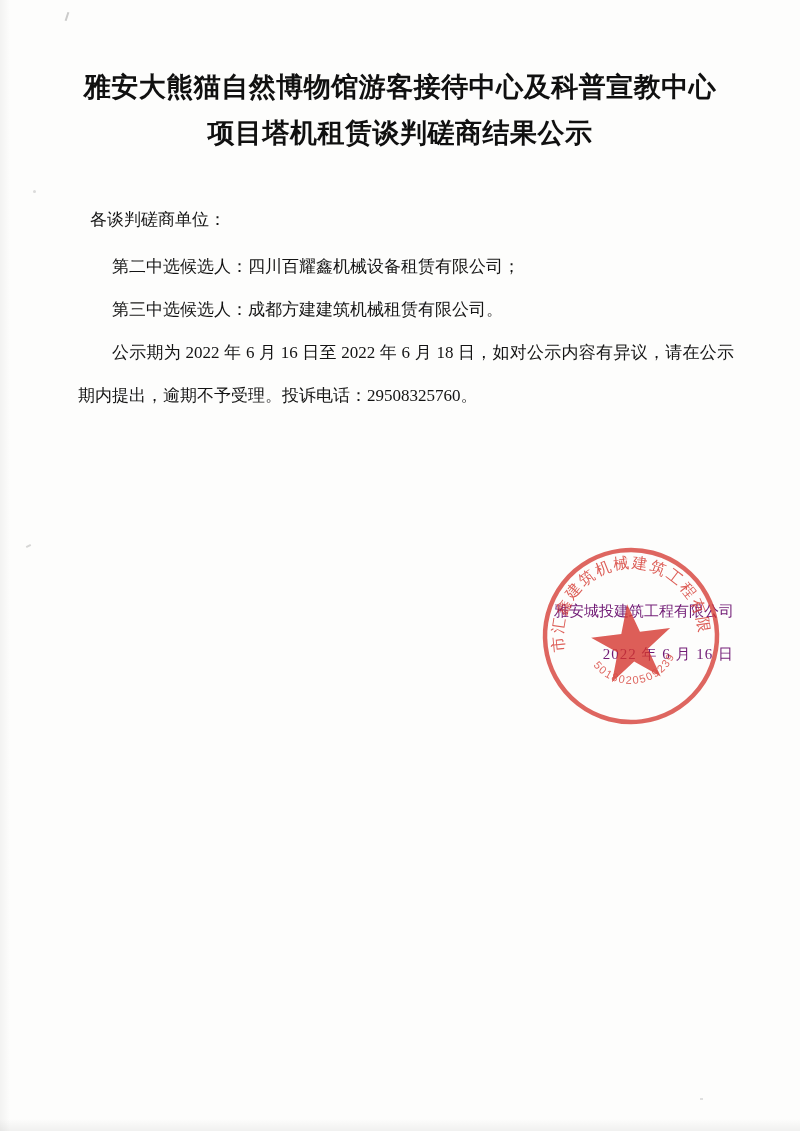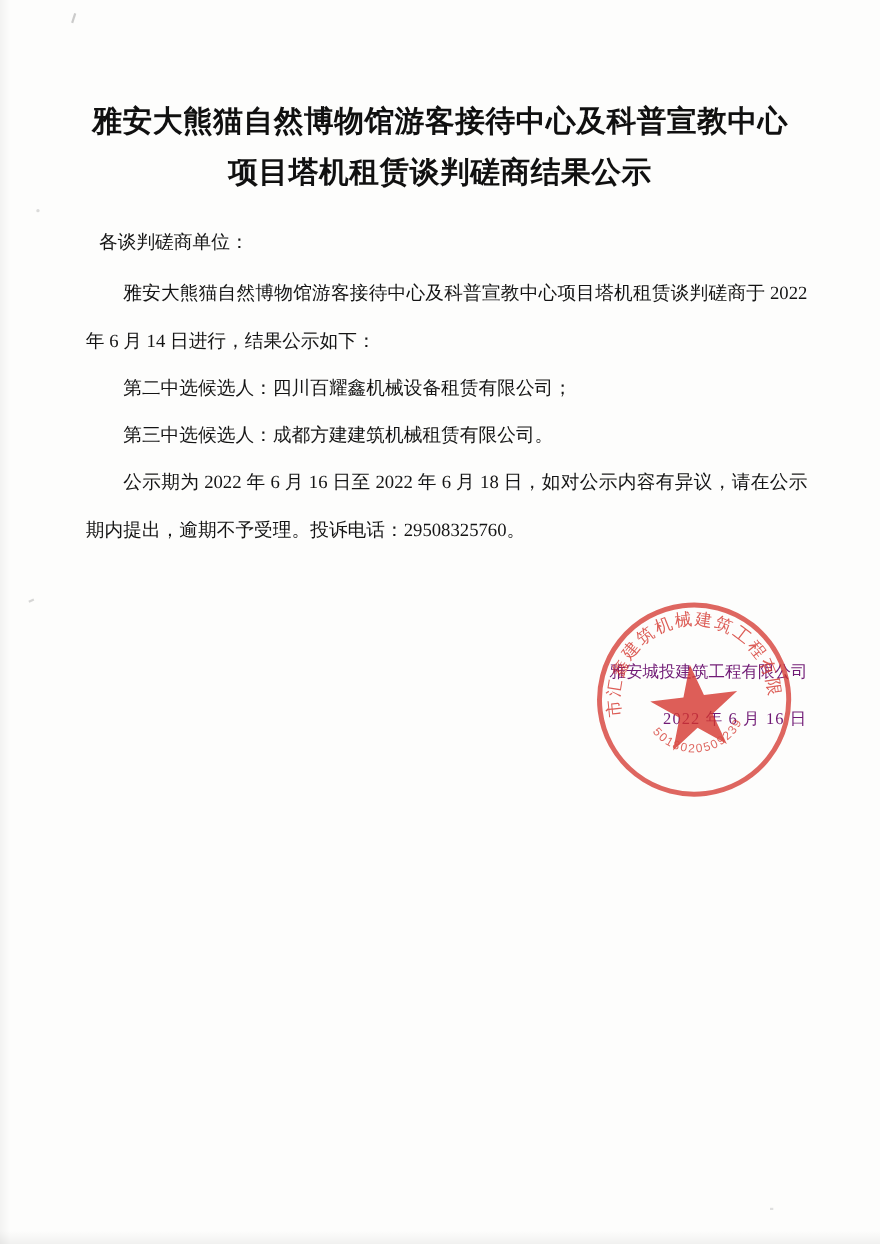--- a/index.html
+++ b/index.html
@@ -52,21 +52,20 @@
     position: absolute;
     left: 72px;
     right: 72px;
     top: 64px;
     text-align: center;
     font-size: 27px;
     line-height: 46px;
     font-weight: bold;
     letter-spacing: 0.5px;
     color: #101010;
-    margin-top: 23px;
   }
 
   .body-block {
     position: absolute;
     left: 78px;
     right: 66px;
     top: 198px;
     font-size: 17px;
     line-height: 43px;
     color: #141414;
@@ -124,21 +123,20 @@
   <div class="scan-edge-bottom"></div>
   <div class="speck s1"></div>
   <div class="speck s2"></div>
   <div class="speck s3"></div>
   <div class="speck s4"></div>
 
   <div class="doc-title">雅安大熊猫自然博物馆游客接待中心及科普宣教中心项目塔机租赁谈判磋商结果公示</div>
 
   <div class="body-block">
     <p class="salutation">各谈判磋商单位：</p>
-    <p class="para">雅安大熊猫自然博物馆游客接待中心及科普宣教中心项目塔机租赁谈判磋商于 2022 年 6 月 14 日进行，结果公示如下：</p>
     <p class="candidate">第二中选候选人：四川百耀鑫机械设备租赁有限公司；</p>
     <p class="candidate">第三中选候选人：成都方建建筑机械租赁有限公司。</p>
     <p class="para">公示期为 2022 年 6 月 16 日至 2022 年 6 月 18 日，如对公示内容有异议，请在公示期内提出，逾期不予受理。投诉电话：29508325760。</p>
   </div>
 
   <div class="sign-block">
     <div class="sign-company">雅安城投建筑工程有限公司</div>
     <div class="sign-date">2022 年 6 月 16 日</div>
   </div>
 

